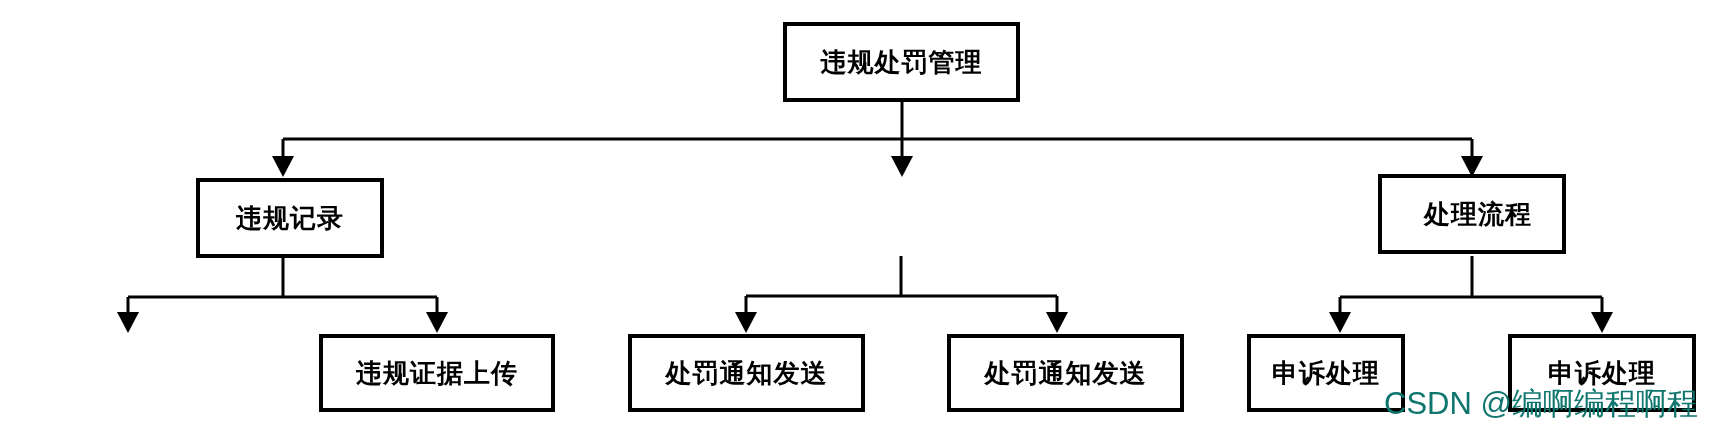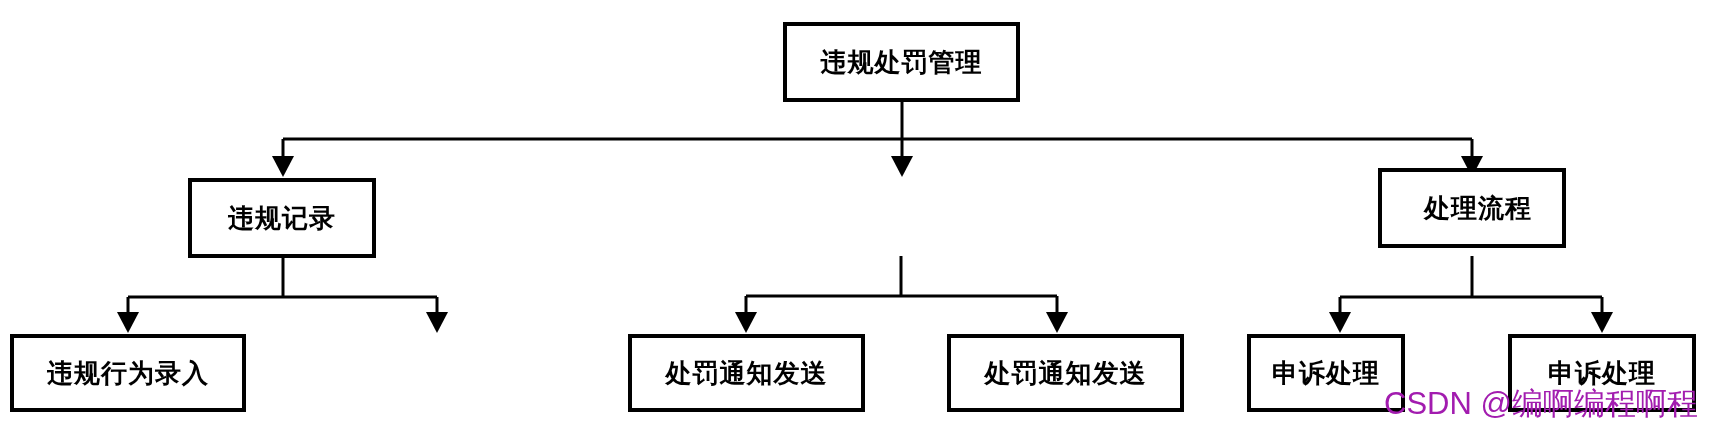--- a/index.html
+++ b/index.html
@@ -28,37 +28,37 @@
     justify-content: center;
     font-weight: bold;
     font-size: 26px;
     color: #000000;
     letter-spacing: 1px;
     white-space: nowrap;
   }
   
   .n-root { left: 783px; top: 22px;  width: 237px; height: 80px; }
   
-  .n-b0   { left: 188px; top: 178px; width: 188px; height: 80px; }
+  .n-b0   { left: 196px; top: 178px; width: 188px; height: 80px; }
   .n-b1   { left: 807px; top: 178px; width: 188px; height: 80px; }
-  .n-b2   { left: 1378px;top: 168px; width: 188px; height: 80px; padding-left: 12px; }
+  .n-b2   { left: 1378px;top: 174px; width: 188px; height: 80px; padding-left: 12px; }
   
   .n-c00  { left: 10px;  top: 334px; width: 236px; height: 78px; }
   .n-c01  { left: 319px; top: 334px; width: 236px; height: 78px; }
   .n-c10  { left: 628px; top: 334px; width: 237px; height: 78px; }
   .n-c11  { left: 939px; top: 334px; width: 237px; height: 78px; margin-left: 8px; }
   .n-c20  { left: 1247px;top: 334px; width: 158px; height: 78px; }
   .n-c21  { left: 1508px;top: 334px; width: 188px; height: 78px; }
   .watermark {
     position: absolute;
     left: 1384px;
     top: 383px;
     font-family: "Liberation Sans", "DejaVu Sans", sans-serif;
     font-size: 31px;
-    color: #a21caf;
+    color: #0f766e;
     white-space: nowrap;
   }
 </style>
 </head>
 <body>
 
 <div id="canvas">
 
   <svg id="connector-svg" viewBox="0 0 1716 432" xmlns="http://www.w3.org/2000/svg">
 
@@ -99,20 +99,20 @@
       <line x1="1602" y1="297" x2="1602" y2="315"></line>
       <polygon points="1591,312 1613,312 1602,333"></polygon>
     </g>
   </svg>
 
   <div class="node n-root">违规处罚管理</div>
 
   <div class="node n-b0">违规记录</div>
   <div class="node n-b2">处理流程</div>
 
-  <div class="node n-c00">违规行为录入</div>
+  <div class="node n-c01">违规证据上传</div>
   <div class="node n-c10">处罚通知发送</div>
   <div class="node n-c11">处罚通知发送</div>
   <div class="node n-c20">申诉处理</div>
   <div class="node n-c21">申诉处理</div>
 
   <div class="watermark">CSDN @编啊编程啊程</div>
 </div>
 
 </body></html>

